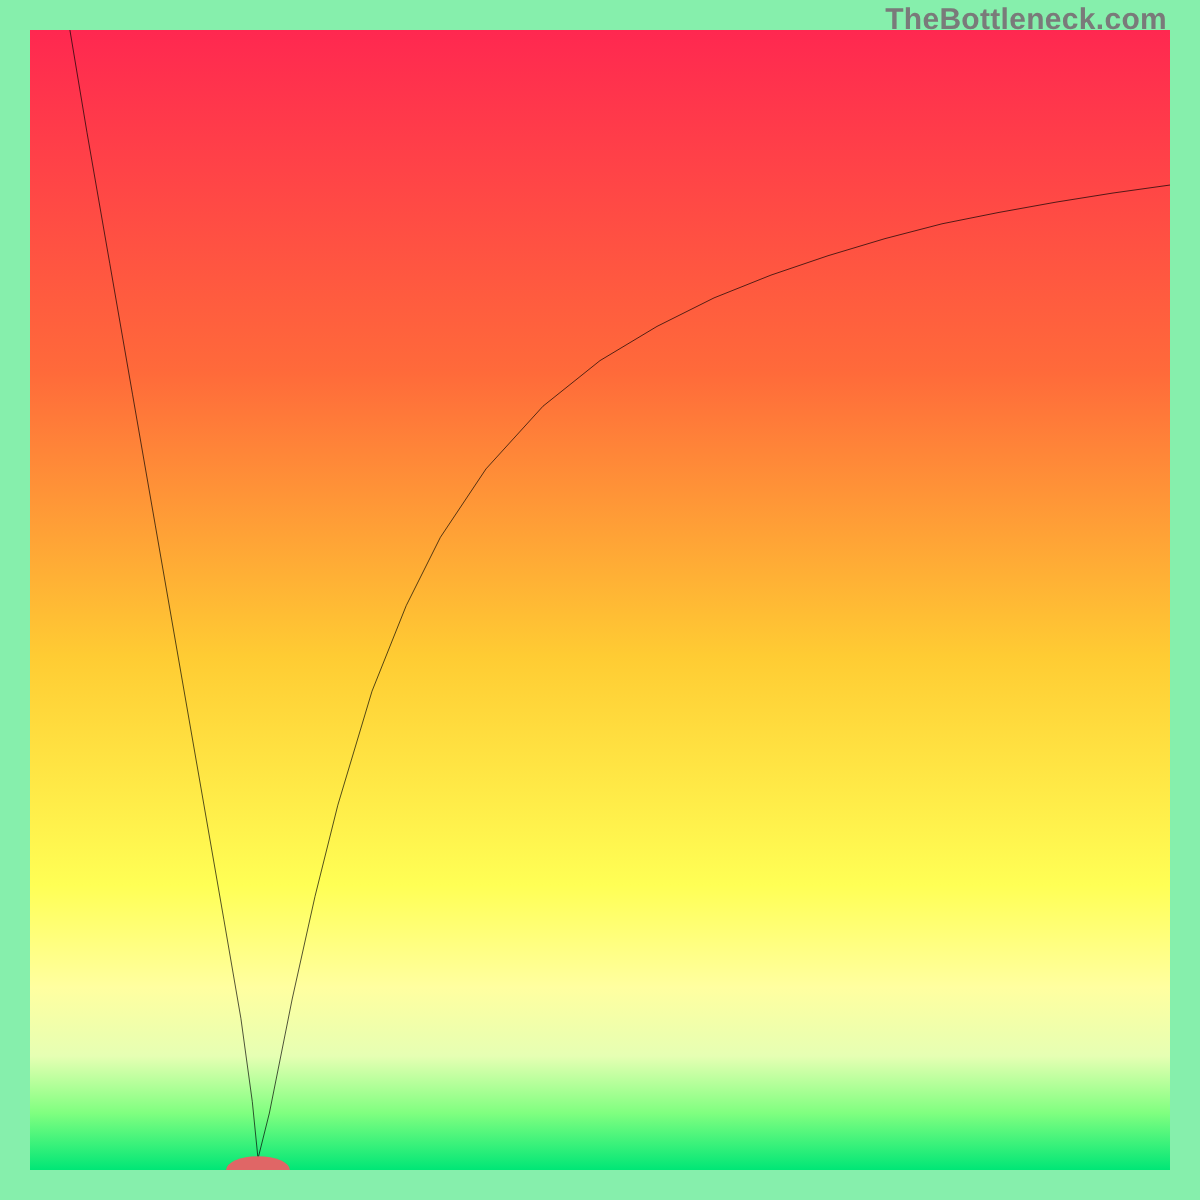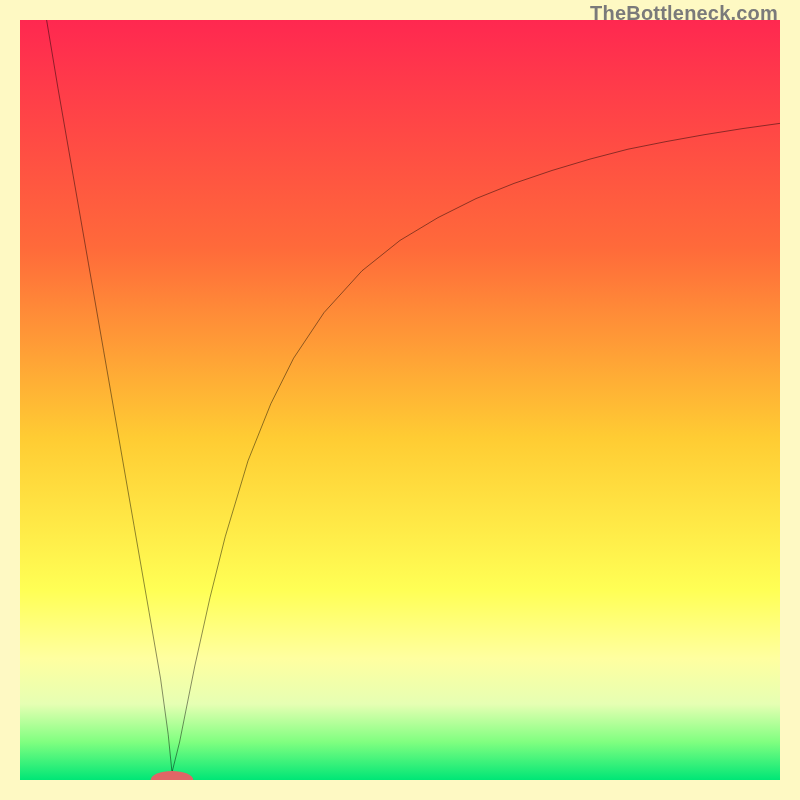--- a/index.html
+++ b/index.html
@@ -9,21 +9,21 @@
     height: 800px;
     background: #000;
     overflow: hidden;
   }
   .frame {
     position: absolute;
     left: 0;
     top: 0;
     width: 800px;
     height: 800px;
-    background: #fef9c3;
+    background: #86efac;
   }
   .plot {
     position: absolute;
     left: 20px;
     top: 20px;
     width: 760px;
     height: 760px;
   }
   .watermark {
     position: absolute;

